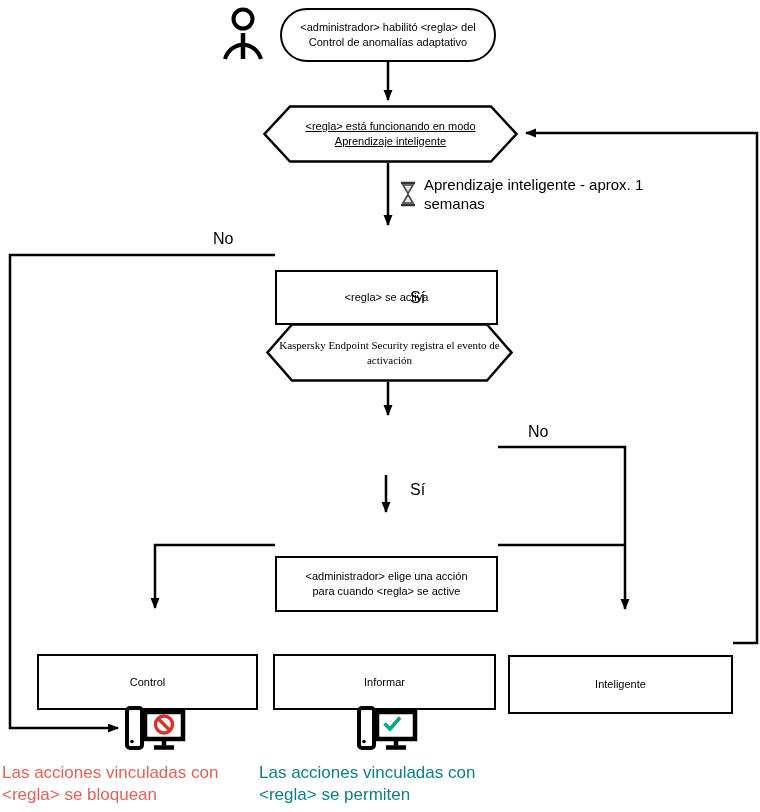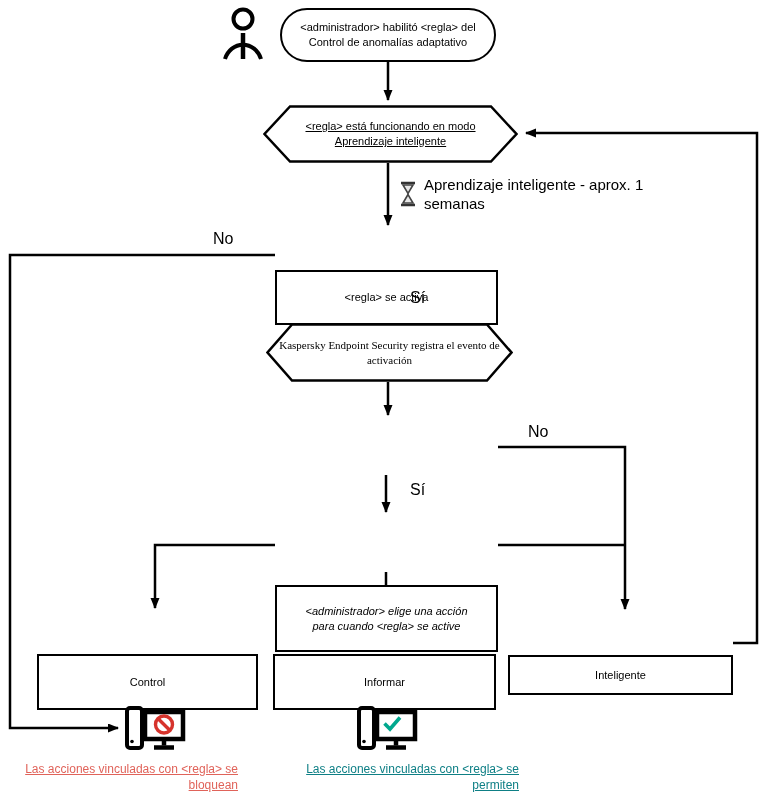--- a/index.html
+++ b/index.html
@@ -8,21 +8,21 @@
   #connectors{position:absolute;left:0;top:0;z-index:1;}
   .node{position:absolute;z-index:2;box-sizing:border-box;display:flex;align-items:center;justify-content:center;text-align:center;background:#fff;font-size:11px;line-height:1.35;color:#000;}
   .rect{border:2.5px solid #000;margin-top:40px;}
   .stadium{border:2.5px solid #000;border-radius:27px;padding:2px 10px;}
   .hex{background:transparent;border:none;padding:0;}
   .hex svg{position:absolute;left:0;top:0;}
   .hex .hex-label{position:relative;z-index:2;display:block;width:82%;text-align:center;}
   .lbl{position:absolute;z-index:3;font-size:16px;color:#000;}
   .duration{position:absolute;z-index:3;font-size:15px;color:#000;width:250px;line-height:1.25;}
   .icon{position:absolute;z-index:3;}
-  .caption{position:absolute;z-index:3;font-size:12px;line-height:1.3;text-align:right;text-decoration:underline;}
+  .caption{position:absolute;z-index:3;font-size:17px;line-height:1.3;text-align:left;}
   .caption.blocked{color:#e0635a;}
   .caption.allowed{color:#0e7f85;}
 </style>
 </head>
 <body>
 
 <div id="canvas">
 
   <svg id="connectors" width="760" height="812" viewBox="0 0 760 812">
     <defs>
@@ -84,31 +84,31 @@
   <div class="node hex" style="left:266px;top:323px;width:247px;height:59px;">
     <svg width="247" height="59" viewBox="0 0 247 59">
       <polygon points="26,1.5 221,1.5 245.5,29.5 221,57.5 26,57.5 1.5,29.5" fill="#fff" stroke="#000" stroke-width="2.5"></polygon>
     </svg>
     <span class="hex-label" style="width:92%;font-family:Liberation Serif, serif;">Kaspersky Endpoint Security registra el evento de activación</span>
   </div>
 
   <span class="lbl" style="left:528px;top:423px;">No</span>
   <span class="lbl" style="left:410px;top:481px;">Sí</span>
 
-  <div class="node rect" style="left:275px;top:545px;width:223px;height:67px;font-style:italic;">
+  <div class="node rect" style="left:275px;top:516px;width:223px;height:56px;">
     <span style="width:82%;">&lt;administrador&gt; elige una acción para cuando &lt;regla&gt; se active</span>
   </div>
 
   <div class="node rect" style="left:37px;top:614px;width:221px;height:56px;">
     <span>Control</span>
   </div>
   <div class="node rect" style="left:273px;top:614px;width:223px;height:56px;">
     <span>Informar</span>
   </div>
-  <div class="node rect" style="left:508px;top:615px;width:225px;height:40px;">
+  <div class="node rect" style="left:508px;top:615px;width:225px;height:59px;">
     <span>Inteligente</span>
   </div>
 
   <span class="icon" style="left:124px;top:703px;">
     <svg width="62" height="56" viewBox="0 0 62 56">
       <rect x="3" y="5" width="15" height="40" rx="3" fill="#fff" stroke="#000" stroke-width="4"></rect>
       <circle cx="8" cy="38.5" r="1.8" fill="#000"></circle>
       <rect x="21" y="9" width="38" height="27" fill="#fff" stroke="#000" stroke-width="4.5"></rect>
       <path d="M40 36 V42.5" stroke="#000" stroke-width="4.5"></path>
       <path d="M30 44.5 H50" stroke="#000" stroke-width="4.5"></path>

